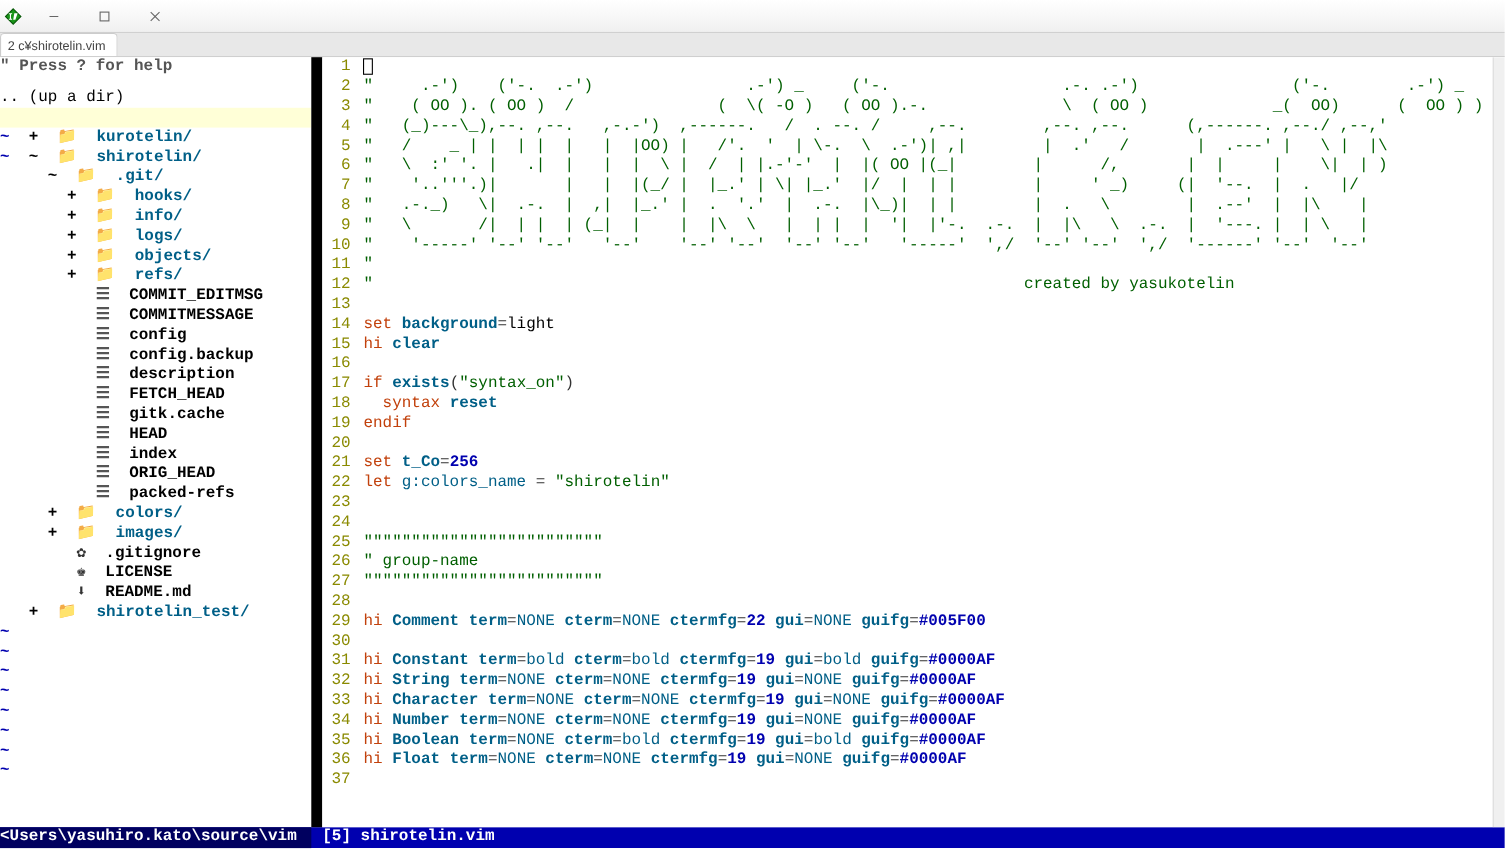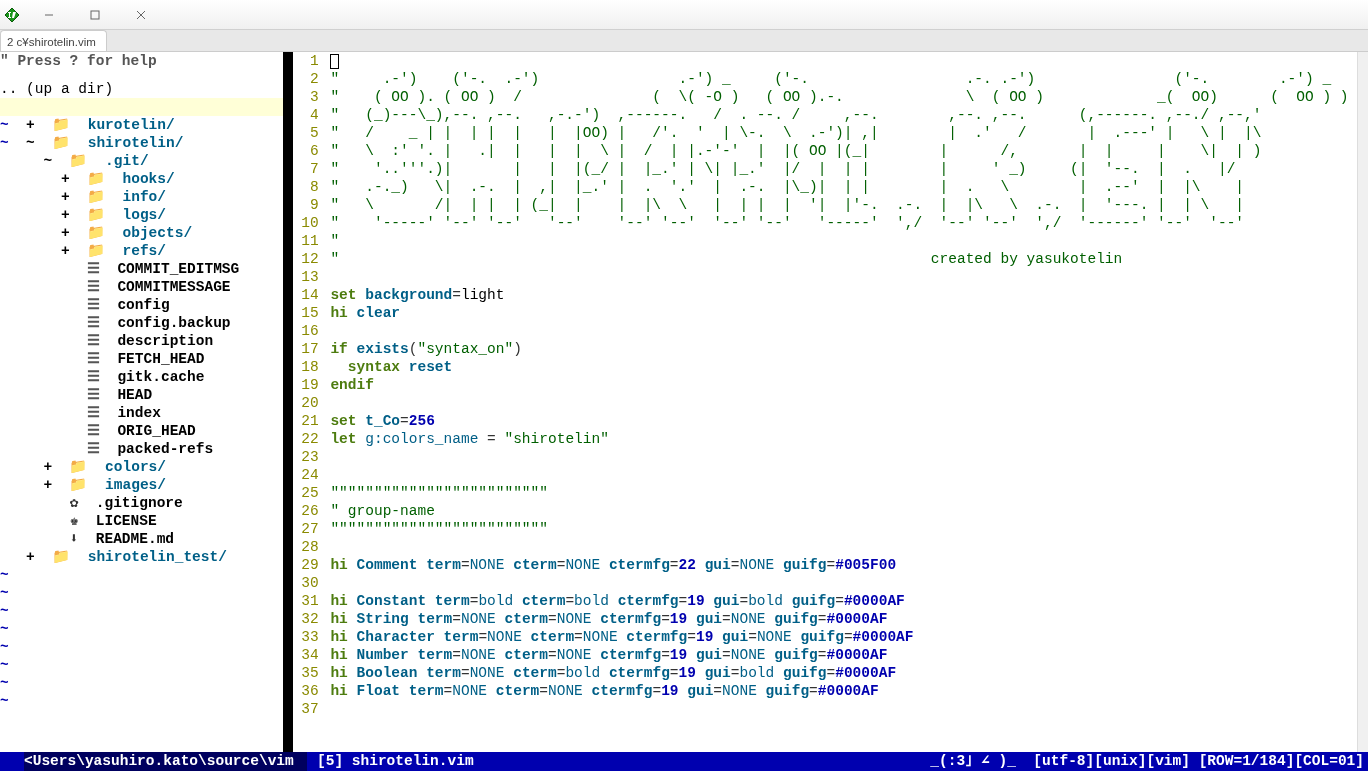--- a/index.html
+++ b/index.html
@@ -79,29 +79,29 @@
 .statusbar {
   height: 19px;
   background: #0000af;
   color: #fff;
   font-weight: bold;
   display: flex;
   align-items: center;
   line-height: 19px;
   white-space: pre;
 }
-.sb-left { width: 283px; background: #00005f; color:#fff; overflow:hidden;margin-left:24px;}
+.sb-left { width: 283px; background: #00005f; color:#fff; overflow:hidden;}
 .sb-sep { width: 10px; background:#0000af;}
 .sb-main { flex:1; display:flex;}
 .tilde { color:#0000af; }
 .folder-icon { color:#d7af00; }
 .help-txt { color:#555; }
 .current-path { background:#ffffd7; color:#af0000;}
 .hl-green { color:#005f00; }
-.hl-stmt { color:#4d7c0f; font-weight:bold;}
+.hl-stmt { color:#c2410c; font-weight:normal;}
 .hl-id { color:#005f87; }
 .hl-type { color:#005f87; font-weight: bold; }
 .hl-str { color:#005f00; }
 .hl-num { color:#0000af; font-weight:bold;}
 .hl-hex { color:#0000af; font-weight:bold; }
 .hl-op { color:#333; }
 .cursor { display:inline-block; width:9px; height:15px; border:1px solid #000; vertical-align:middle;}
 .scrollbar { width:17px; background:#f0f0f0; border-left:1px solid #ddd;}
 </style>
 </head>
@@ -147,17 +147,16 @@
     <div class="scrollbar"></div>
   </div>
 </div>
 
 <div class="statusbar">
   <div class="sb-left">&lt;Users\yasuhiro.kato\source\vim</div>
   <div class="sb-sep"></div>
   <div class="sb-main">
     <span>[5] shirotelin.vim</span>
     <span style="flex:1"></span>
-    <span style="padding-right:4px">_(:3｣ ∠ )_  [utf-8][unix][vim] [ROW=1/184][COL=01]</span>
   </div>
 </div>
 
 <div style="height:6px;background:#fff"></div>
 
 </body></html>

